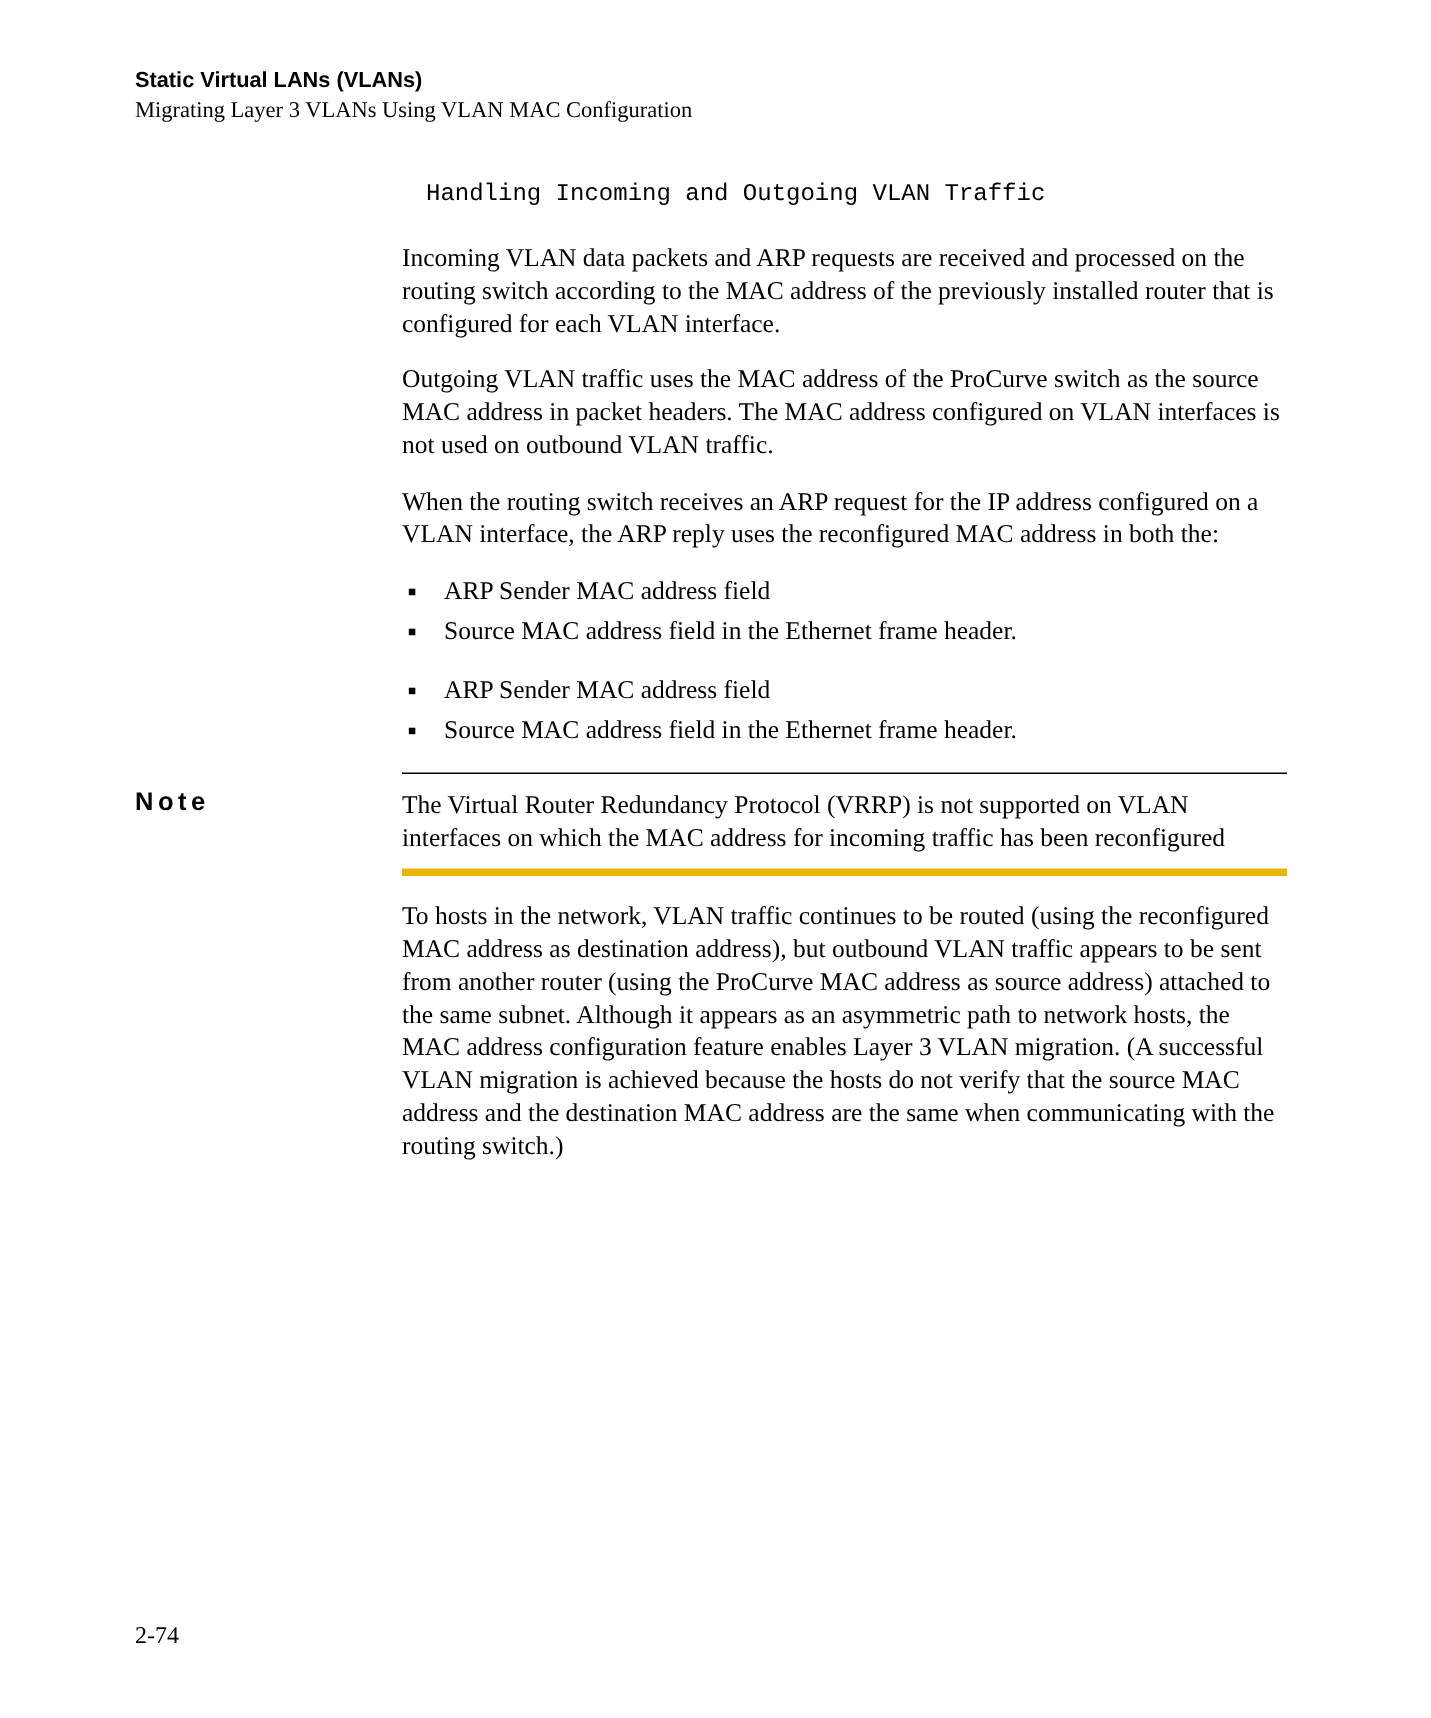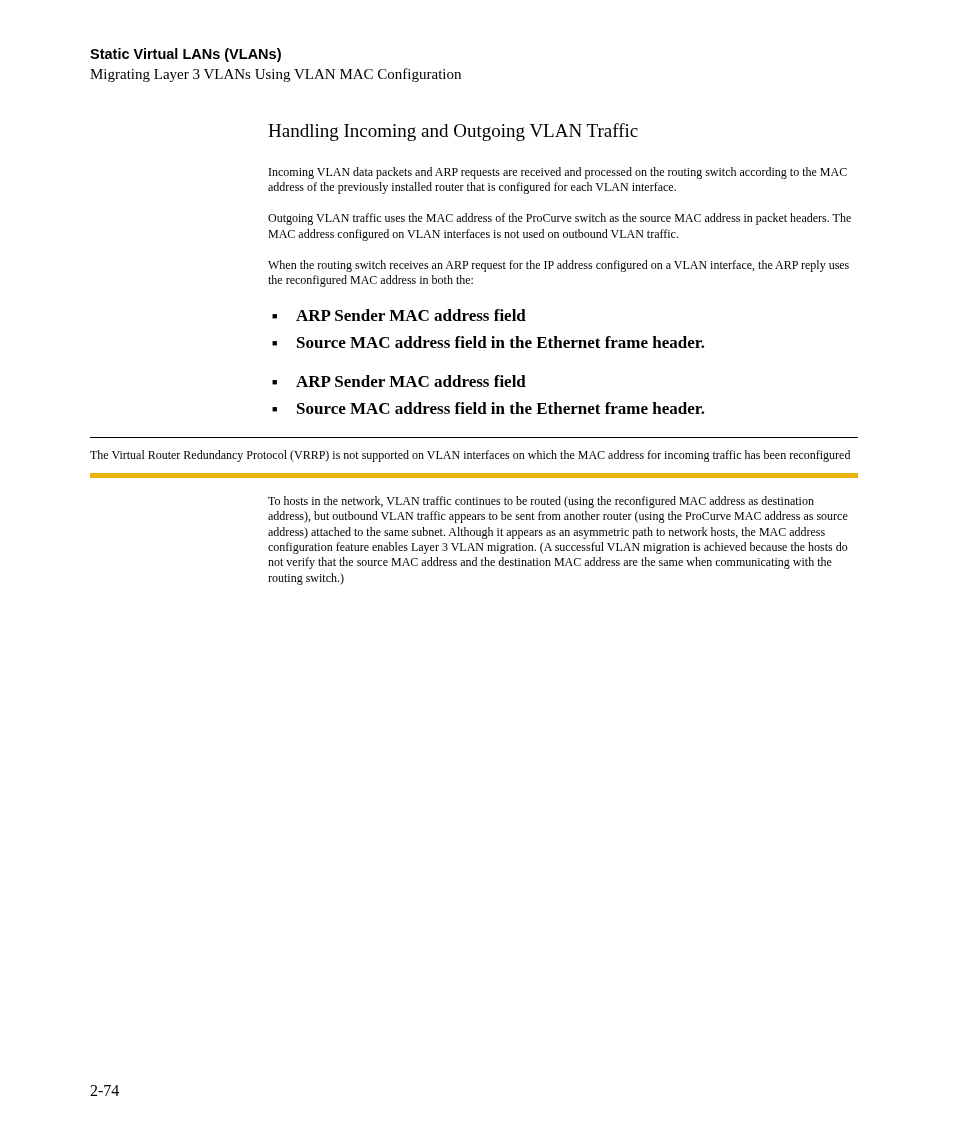--- a/index.html
+++ b/index.html
@@ -30,38 +30,37 @@
     font-size: 15px;
     margin: 2px 0 0 0;
     line-height: 1.25;
   }
   .content-col {
     margin-top: 36px;
     margin-left: 178px;
     width: 590px;
   }
   h2.section {
-    font-family: Liberation Serif, serif;
+    font-family: Liberation Mono, monospace;
     font-weight: normal;
-    font-size: 19px;
-    margin: 0 0 22px 0;
+    font-size: 16px;
+    margin: 0 0 22px 16px;
     line-height: 1.2;
   }
   p.body {
     font-family: "Times New Roman", Times, serif;
-    font-size: 12px;
+    font-size: 17px;
     line-height: 1.28;
     margin: 0 0 16px 0;
     text-align: left;
   }
   ul.square {
     list-style: none;
     margin: 0 0 16px 0;
     padding: 0 0 0 28px;
-    font-weight: bold;
   }
   ul.square li {
     font-family: "Times New Roman", Times, serif;
     font-size: 17px;
     line-height: 1.35;
     position: relative;
     padding-left: 0;
     margin-bottom: 4px;
   }
   ul.square li::before {
@@ -131,20 +130,23 @@
       <li>Source MAC address field in the Ethernet frame header.</li>
     </ul>
 
 
     <ul class="square">
       <li>ARP Sender MAC address field</li>
       <li>Source MAC address field in the Ethernet frame header.</li>
     </ul>
 
     <div class="note-block">
+      <div class="note-label-wrap">
+        <span class="note-label">Note</span>
+      </div>
       <div class="note-body">
         <p class="body">The Virtual Router Redundancy Protocol (VRRP) is not supported on VLAN interfaces on which the MAC address for incoming traffic has been reconfigured</p>
       </div>
     </div>
 
     <p class="body">To hosts in the network, VLAN traffic continues to be routed (using the reconfigured MAC address as destination address), but outbound VLAN traffic appears to be sent from another router (using the ProCurve MAC address as source address) attached to the same subnet. Although it appears as an asymmetric path to network hosts, the MAC address configuration feature enables Layer 3 VLAN migration. (A successful VLAN migration is achieved because the hosts do not verify that the source MAC address and the destination MAC address are the same when communicating with the routing switch.)</p>
 
   </div>
 
   <div class="page-num">2-74</div>

